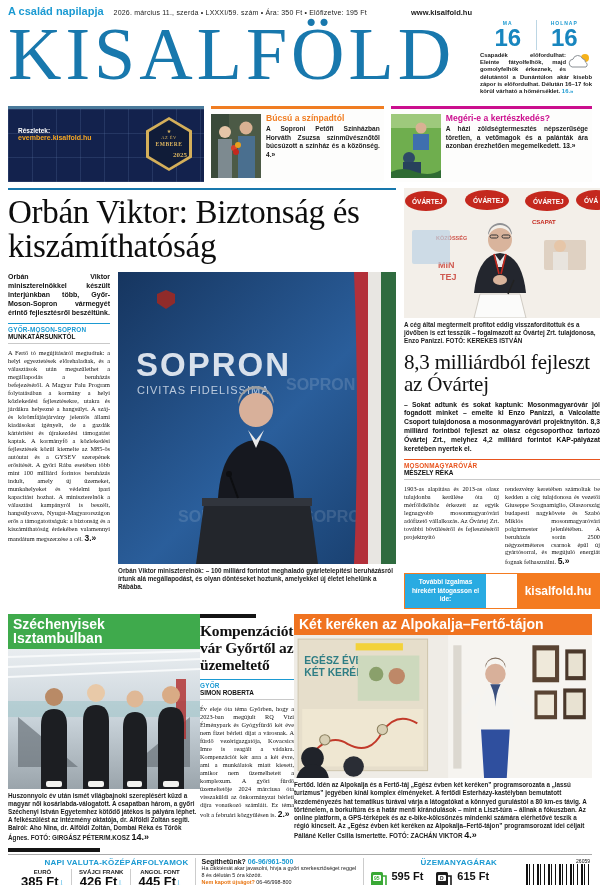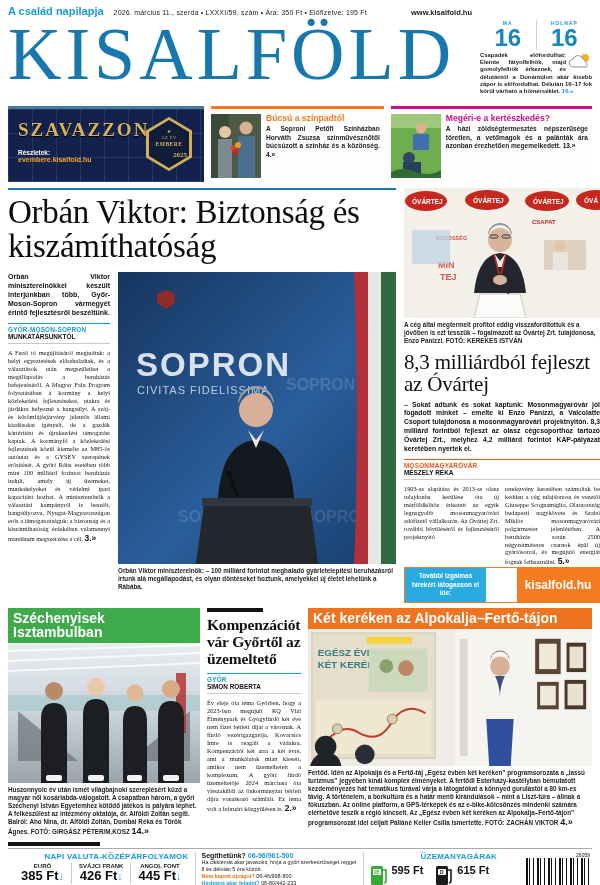--- a/index.html
+++ b/index.html
@@ -73,28 +73,28 @@
 
   
   .aside { flex:0 0 196px; }
   .aside-headline { font-family:"Liberation Serif", serif; font-weight:normal; font-size:21px; line-height:1.06;
      margin:6px 0 5px; letter-spacing:-.2px; }
   .aside-lead { font-size:6.8px; font-weight:bold; line-height:1.3; text-align:justify; margin-bottom:5px; }
   .section-block.orange { border-top-color:#e8541e; }
   .section-label.orange { color:#e8541e; }
   .aside-cols { display:flex; gap:6px; }
   .aside-cols .bodytext { flex:1; }
-  .kis-banner { display:flex; border:1.5px solid #f47b20;gap:31px; }
+  .kis-banner { display:flex; margin-top:6px; border:1.5px solid #f47b20;gap:31px; }
   .kis-banner-left { flex:1 1 auto; background:#29abe2; color:#fff; font-size:6.5px; font-weight:bold;
      text-align:center; padding:4px 2px; line-height:1.3; }
   .kis-banner-right { flex:0 0 82px; background:#f47b20; color:#fff; font-weight:bold; font-size:12px;
      display:flex; align-items:center; justify-content:center; }
 
   
-  .bottom-row { display:flex; gap:7px; margin-top:5px; }
+  .bottom-row { display:flex; margin-top:5px; }
   .col-basket { flex:0 0 192px; }
   .col-spa { flex:0 0 94px; }
   .col-bike { flex:1 1 auto; }
   .head-box { color:#fff; font-weight:bold; font-size:14px; padding:3px 5px 4px; line-height:1; }
   .head-box.green { background:#3faa4c; }
   .head-box.orange { background:#f07320; }
   .black-tick { width:56px; height:4px; background:#141414; margin-bottom:4px; }
   .spa-headline { font-family:"Liberation Serif", serif; font-size:15.5px; line-height:1.1; letter-spacing:-.2px; margin-bottom:6px; }
 
   
@@ -154,21 +154,20 @@
               <path d="M4 14 a4 4 0 0 1 1-7.8 a5 5 0 0 1 9.5-.5 a3.5 3.5 0 0 1 3 3.5 a2.8 2.8 0 0 1 .5 4.8 z" fill="#fff" stroke="#8a8f94" stroke-width="1"></path>
             </svg>
         </span><span>Csapadék előfordulhat: Eleinte fátyolfelhők, majd gomolyfelhők érkeznek, és délutántól a Dunántúlon akár kisebb zápor is előfordulhat. Délután 16–17 fok körül várható a hőmérséklet.</span>
         <span class="wt-ref">16.»</span>
       </div>
     </div>
   </div>
 
   <div class="promo-row">
     <div class="vote-ad">
-      <div class="vote-title">SZAVAZZON</div>
       <div class="vote-details">Részletek:</div>
       <div class="vote-url">evembere.kisalfold.hu</div>
       <div class="badge">
         <div class="badge-inner">
           <div class="badge-star">★</div>
           <div class="badge-l1">AZ ÉV</div>
           <div class="badge-l2">EMBERE</div>
           <div class="badge-year">2025</div>
         </div>
       </div>

